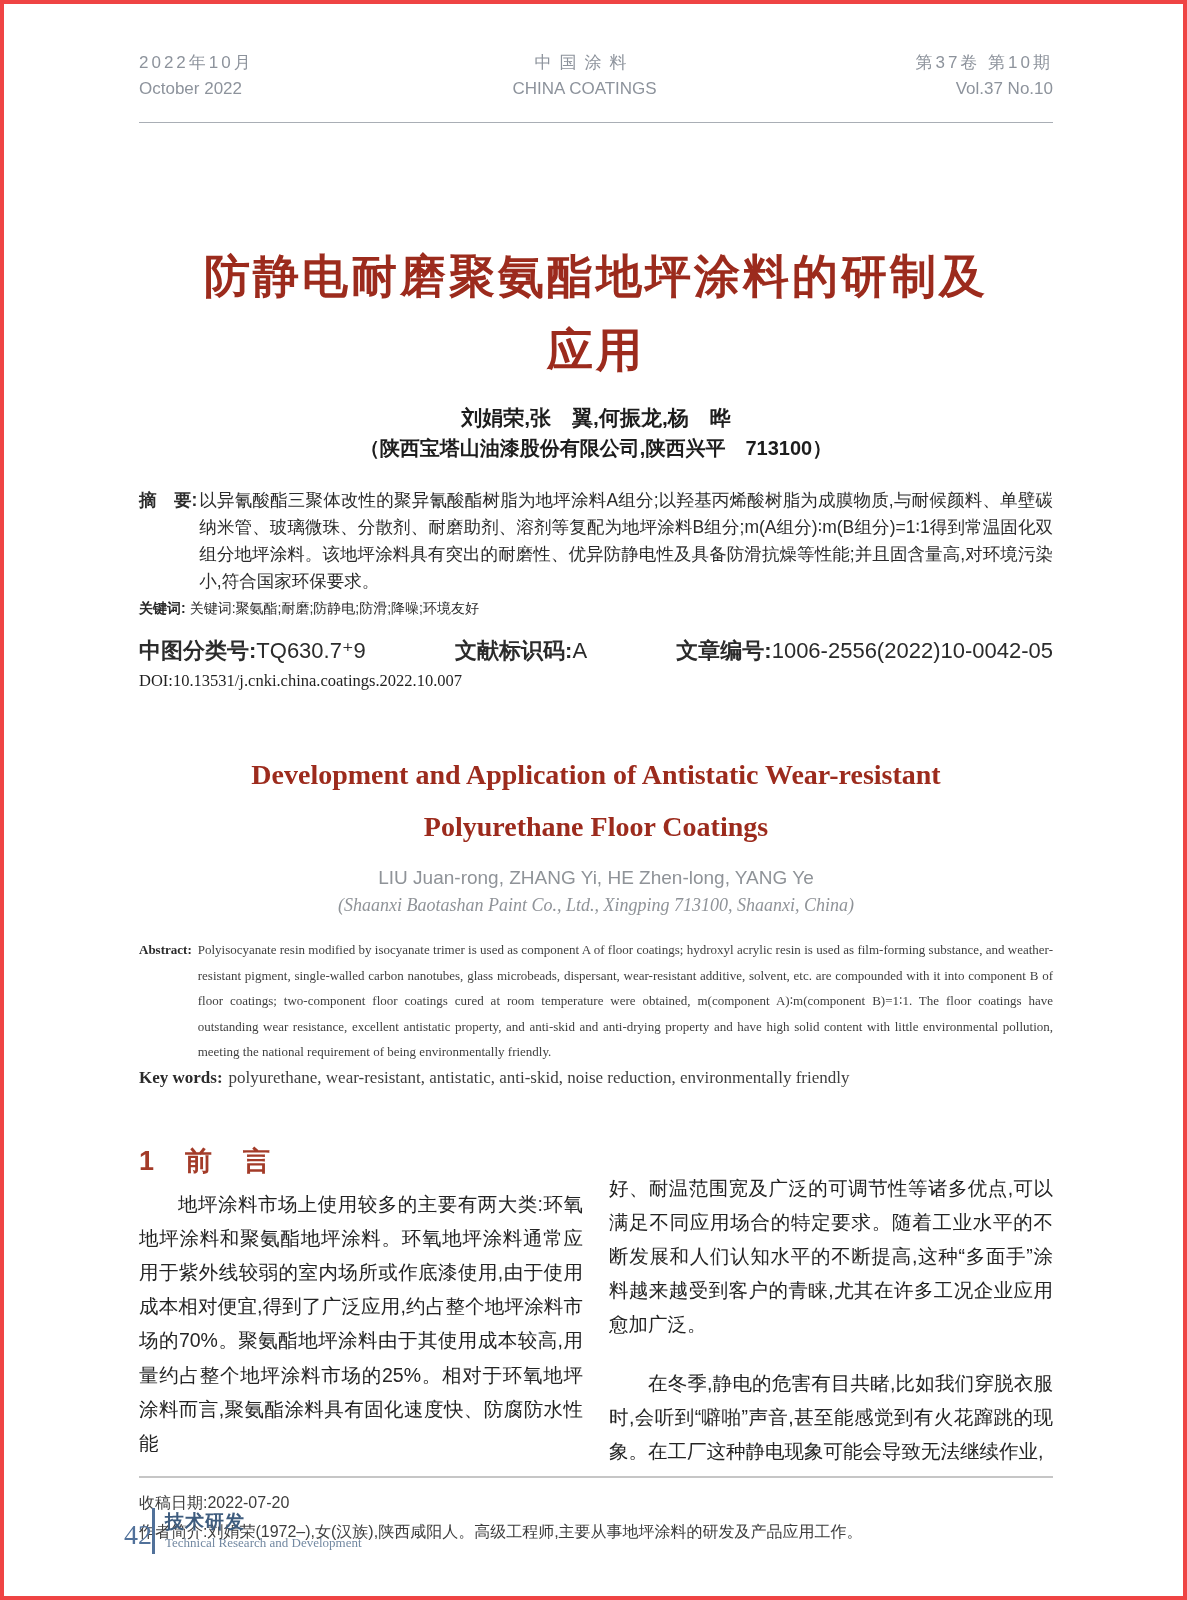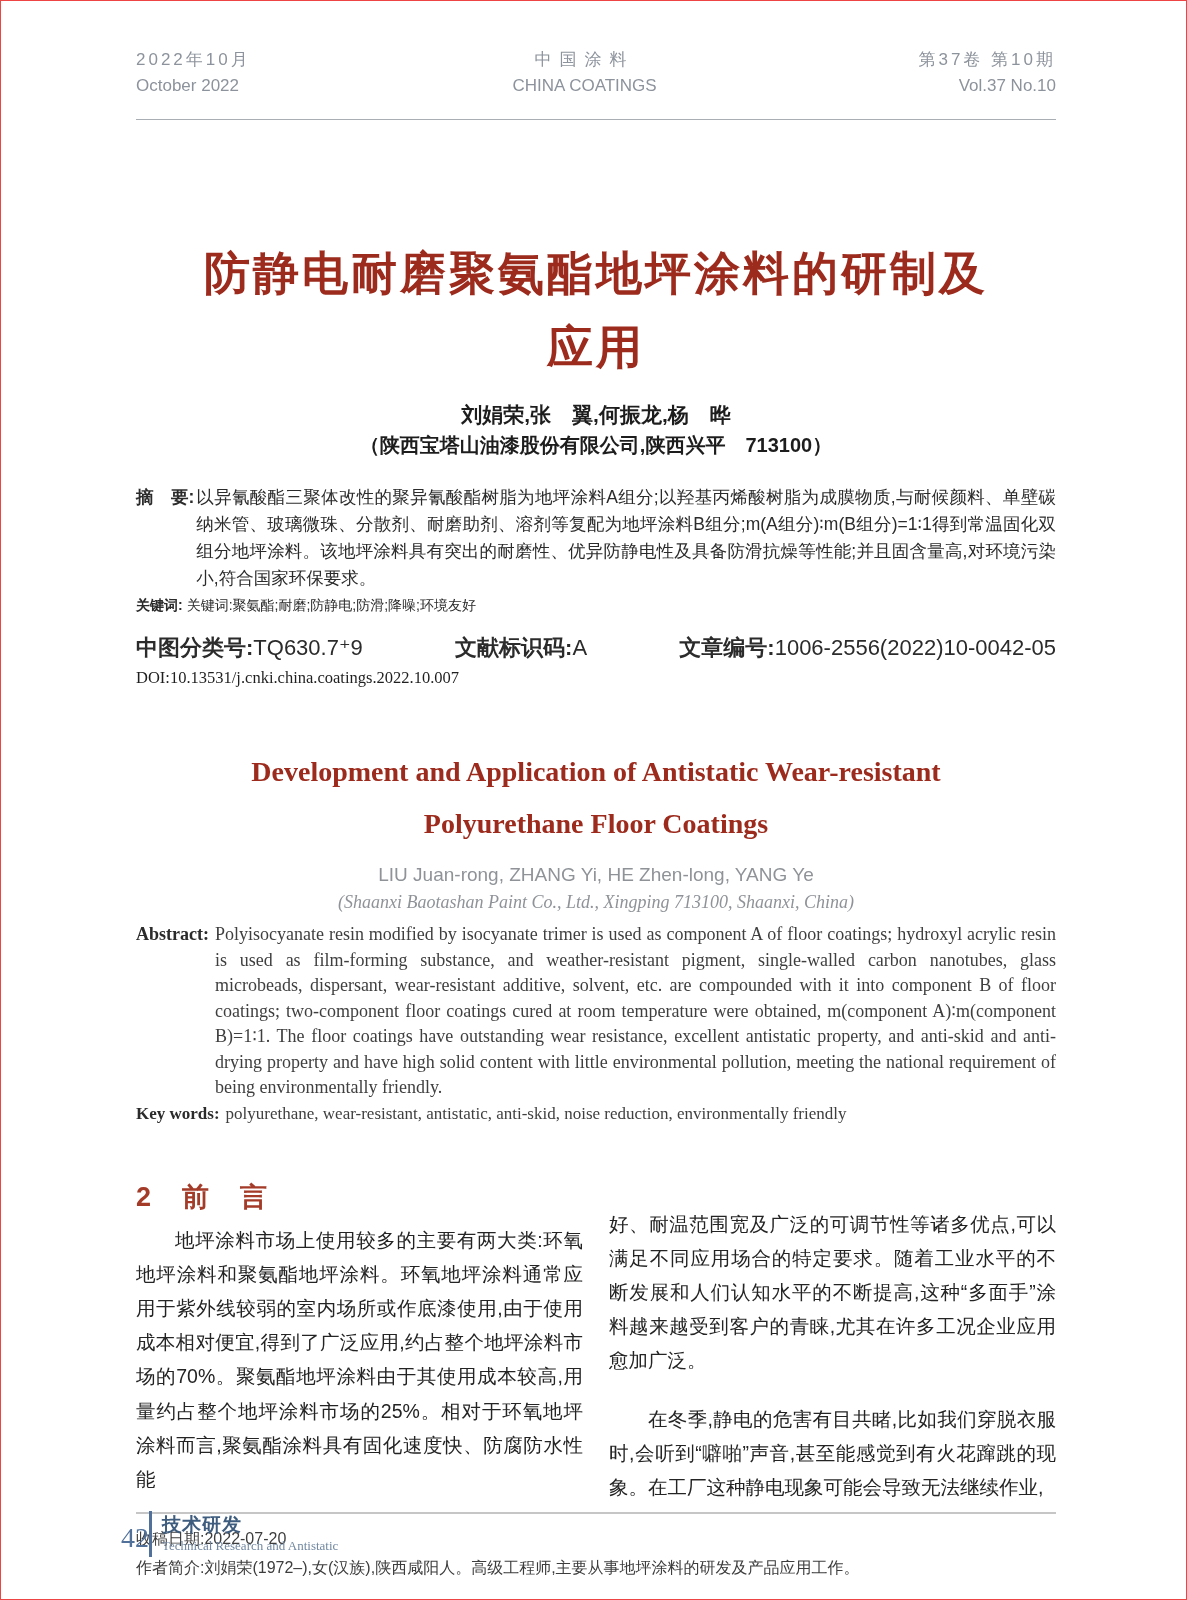--- a/index.html
+++ b/index.html
@@ -2,21 +2,21 @@
 <html><head>
 <meta charset="utf-8">
 <style>
   * { margin: 0; padding: 0; box-sizing: border-box; }
   html, body { background: #f2f2f2; }
   .page {
     position: relative;
     width: 1187px; height: 1600px;
     margin: 0 auto;
     background: #ffffff;
-    border: 1px solid #ef4444;
+    border: 4px solid #ef4444;
     padding: 46px 130px 0 135px;
     overflow: hidden;
     font-family: "Liberation Sans", "DejaVu Sans", sans-serif;
     color: #2b2b2b;
   }
   
   .jheader { display: flex; justify-content: space-between; color: #8d939c; font-size: 17px; line-height: 26px; }
   .jheader .col { display: flex; flex-direction: column; }
   .jheader .col.center { text-align: center; }
   .jheader .col.right { text-align: right; }
@@ -34,21 +34,21 @@
   .zh-kw { display: flex; font-size: 14px; line-height: 27px; color: #2b2b2b; }
   .zh-kw .lbl { font-weight: 700; white-space: nowrap; padding-right: 4px; }
   
   .meta-row { margin-top: 15px; display: flex; justify-content: space-between; font-size: 22px; line-height: 27px; }
   .meta-row .lbl { font-weight: 700; }
   .doi-line { margin-top: 5px; font-family: "Liberation Serif", "DejaVu Serif", serif; font-size: 16.5px; line-height: 24px; color: #1f1f1f; }
   
   .en-title { margin-top: 56px; text-align: center; color: #9c2b1d; font-weight: 700; font-family: "Liberation Serif", "DejaVu Serif", serif; font-size: 28px; line-height: 52px; }
   .en-authors { margin-top: 12px; text-align: center; color: #8f9398; font-size: 19px; line-height: 26px; }
   .en-affil { text-align: center; color: #8f9398; font-family: "Liberation Serif", "DejaVu Serif", serif; font-style: italic; font-size: 18px; line-height: 28px; }
-  .en-abs { margin-top: 6px; display: flex; font-family: "Liberation Serif", "DejaVu Serif", serif; font-size: 18px; line-height: 25.5px; color: #3f3f3f; }
+  .en-abs { margin-top: 18px; display: flex; font-family: "Liberation Serif", "DejaVu Serif", serif; font-size: 13px; line-height: 25.5px; color: #3f3f3f; }
   .en-abs .lbl { font-weight: 700; color: #2b2b2b; white-space: nowrap; flex: 0 0 auto; padding-right: 6px; }
   .en-abs .txt { text-align: justify; }
   .en-kw { display: flex; font-family: "Liberation Serif", "DejaVu Serif", serif; font-size: 17px; line-height: 26px; color: #3f3f3f; }
   .en-kw .lbl { font-weight: 700; color: #2b2b2b; white-space: nowrap; padding-right: 6px; }
   
   .body-cols { margin-top: 50px; display: flex; gap: 26px; }
   .bcol { flex: 1 1 0; }
   .sec-head { color: #a33b28; font-weight: 700; font-size: 27px; line-height: 40px; letter-spacing: 2px; }
   .bpara { font-size: 19.5px; line-height: 34.2px; text-align: justify; color: #242424; margin-top: 24px; }
   .bpara.indent { text-indent: 2em; }
@@ -120,37 +120,37 @@
     <span class="lbl">Abstract:</span>
     <div class="txt">Polyisocyanate resin modified by isocyanate trimer is used as component A of floor coatings; hydroxyl acrylic resin is used as film-forming substance, and weather-resistant pigment, single-walled carbon nanotubes, glass microbeads, dispersant, wear-resistant additive, solvent, etc. are compounded with it into component B of floor coatings; two-component floor coatings cured at room temperature were obtained, m(component A)∶m(component B)=1∶1. The floor coatings have outstanding wear resistance, excellent antistatic property, and anti-skid and anti-drying property and have high solid content with little environmental pollution, meeting the national requirement of being environmentally friendly.</div>
   </div>
   <div class="en-kw">
     <span class="lbl">Key words:</span>
     <div>polyurethane, wear-resistant, antistatic, anti-skid, noise reduction, environmentally friendly</div>
   </div>
 
   <div class="body-cols">
     <div class="bcol bcol-left">
-      <div class="sec-head">2　前　言</div>
+      <div class="sec-head">1　前　言</div>
       <p class="bpara indent">地坪涂料市场上使用较多的主要有两大类:环氧地坪涂料和聚氨酯地坪涂料。环氧地坪涂料通常应用于紫外线较弱的室内场所或作底漆使用,由于使用成本相对便宜,得到了广泛应用,约占整个地坪涂料市场的70%。聚氨酯地坪涂料由于其使用成本较高,用量约占整个地坪涂料市场的25%。相对于环氧地坪涂料而言,聚氨酯涂料具有固化速度快、防腐防水性能</p>
     </div>
     <div class="bcol bcol-right">
       <p class="bpara">好、耐温范围宽及广泛的可调节性等诸多优点,可以满足不同应用场合的特定要求。随着工业水平的不断发展和人们认知水平的不断提高,这种“多面手”涂料越来越受到客户的青睐,尤其在许多工况企业应用愈加广泛。</p>
       <p class="bpara indent">在冬季,静电的危害有目共睹,比如我们穿脱衣服时,会听到“噼啪”声音,甚至能感觉到有火花蹿跳的现象。在工厂这种静电现象可能会导致无法继续作业,</p>
     </div>
   </div>
 
   <hr class="foot-rule">
   <div class="footnote">
     <div>收稿日期:2022-07-20</div>
     <div>作者简介:刘娟荣(1972–),女(汉族),陕西咸阳人。高级工程师,主要从事地坪涂料的研发及产品应用工作。</div>
   </div>
 
   <div class="pfooter">
     <span class="pageno">42</span>
     <span class="vbar"></span>
     <span class="coltitles">
       <span class="col-zh">技术研发</span>
-      <span class="col-en">Technical Research and Antistatic</span>
+      <span class="col-en">Technical Research and Development</span>
     </span>
   </div>
 
 </div>
 
 </body></html>

